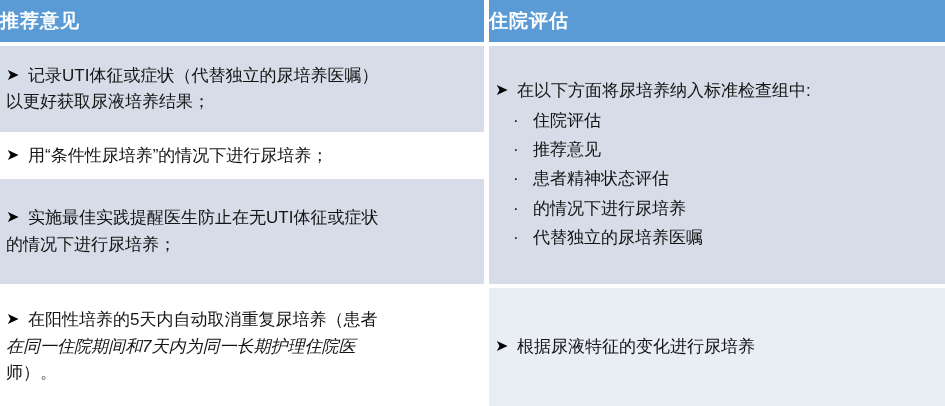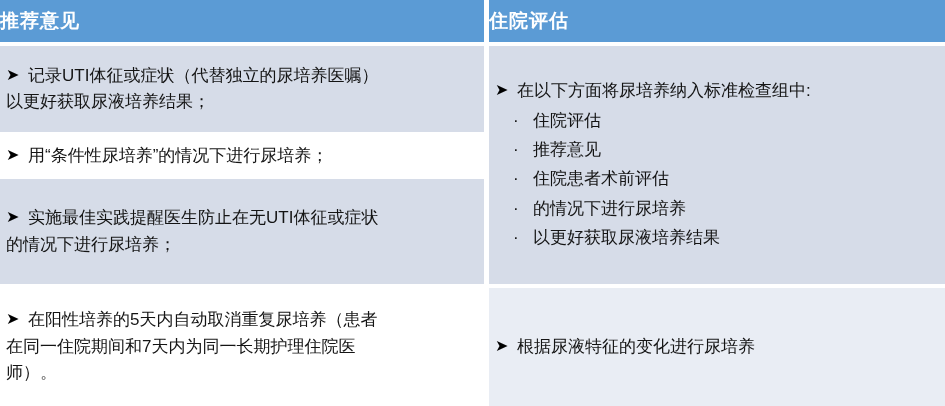--- a/index.html
+++ b/index.html
@@ -136,29 +136,29 @@
             <li>
               <span class="dot-glyph">·</span>
               <span>住院评估</span>
             </li>
             <li>
               <span class="dot-glyph">·</span>
               <span>推荐意见</span>
             </li>
             <li>
               <span class="dot-glyph">·</span>
-              <span>住院患者术前评估</span>
+              <span>患者精神状态评估</span>
             </li>
             <li>
               <span class="dot-glyph">·</span>
               <span>的情况下进行尿培养</span>
             </li>
             <li>
               <span class="dot-glyph">·</span>
-              <span>以更好获取尿液培养结果</span>
+              <span>代替独立的尿培养医嘱</span>
             </li>
           </ul>
         </td>
       </tr>
 
       <tr>
         <td class="body-cell shade-b" style="height:47px;">
           <span class="arrow-item">
             <span class="arrow-glyph">➤</span>
             <span class="cell-line">用“条件性尿培养”的情况下进行尿培养；</span>
@@ -180,21 +180,21 @@
         <td></td>
         <td></td>
         <td></td>
       </tr>
 
       <tr>
         <td class="body-cell shade-b" style="height:118px;">
           <span class="arrow-item">
             <span class="arrow-glyph">➤</span>
             <span class="cell-line">在阳性培养的5天内自动取消重复尿培养（患者</span>
-            <span class="cell-line" style="margin-left:-22px;">在同一住院期间和7天内为同一长期护理住院医</span>
+            <span class="cell-line" style="margin-left:-22px;font-style:italic;">在同一住院期间和7天内为同一长期护理住院医</span>
             <span class="cell-line" style="margin-left:-22px;">师）。</span>
           </span>
         </td>
         <td class="gap-cell"></td>
         <td class="body-cell shade-c">
           <span class="arrow-item">
             <span class="arrow-glyph">➤</span>
             <span class="cell-line">根据尿液特征的变化进行尿培养</span>
           </span>
         </td>

